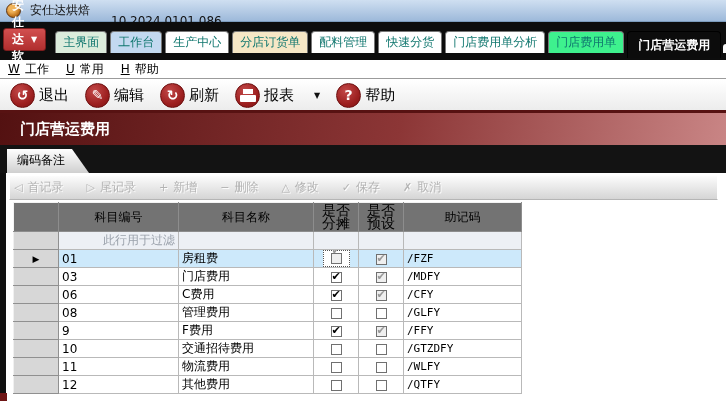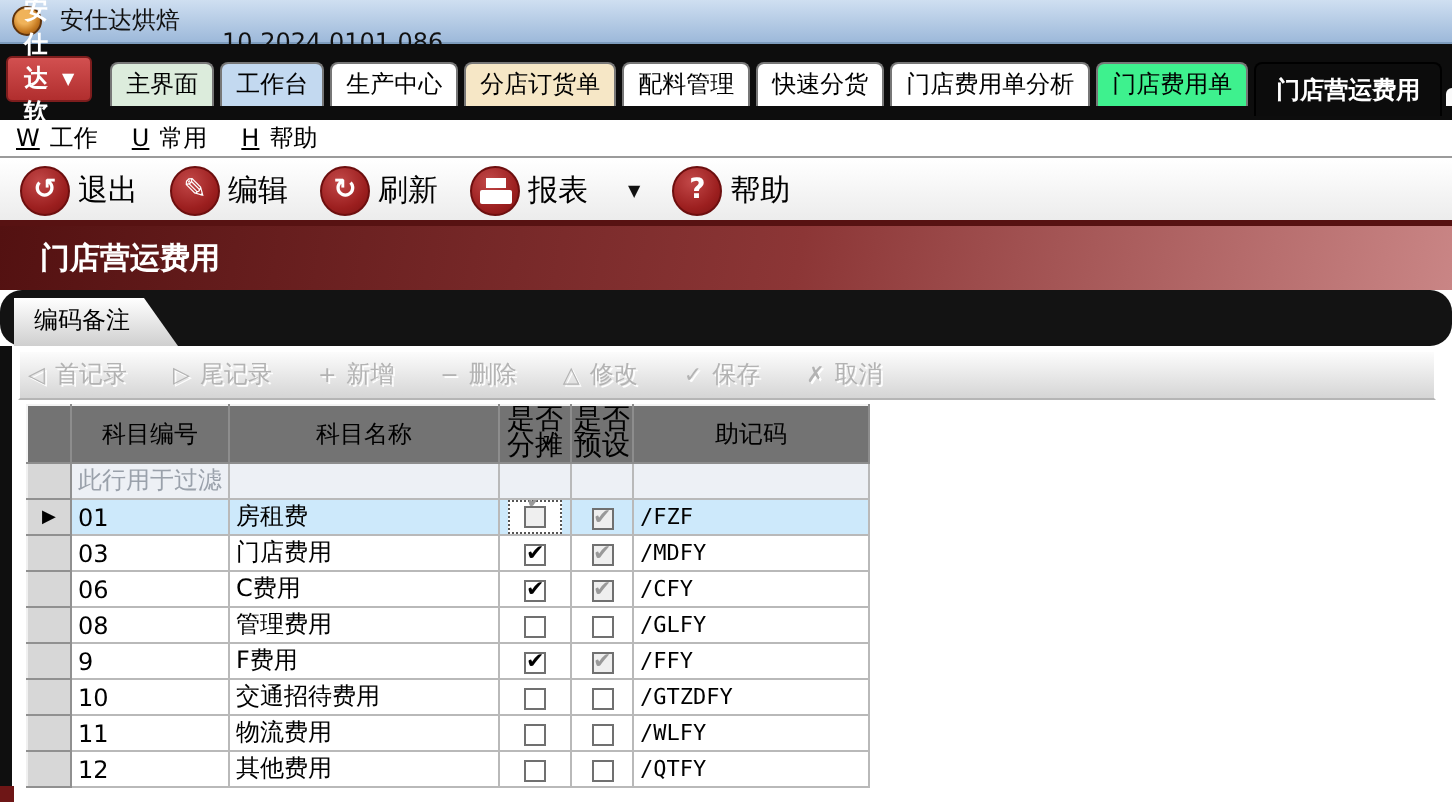--- a/index.html
+++ b/index.html
@@ -17,21 +17,21 @@
   .app-version { margin-left:12px;margin-top:20px; }
 
   
   .tabstrip { position:absolute; top:22px; left:0; right:0; height:38px; background:#0d0d0d;
     display:flex; align-items:flex-end; padding:0 0 7px 2px; }
   .vendor-btn { align-self:flex-start; margin:6px 9px 0 1px; height:23px;
     background:linear-gradient(#d25050,#b12e2e); color:#fff; font-weight:bold; font-size:12px;
     border:1px solid #7d1d1d; border-radius:3px; padding:0 8px; display:flex; align-items:center; gap:7px; cursor:pointer; }
   .vendor-caret { font-size:8px; }
   .tabs { display:flex; align-items:flex-end; gap:3px; }
-  .tab { height:22px; line-height:19px; padding:1px 7px; font-size:12px; color:#000000;
+  .tab { height:22px; line-height:19px; padding:1px 7px; font-size:12px; color:#0f766e;
     border:1px solid #777; border-bottom:none; border-radius:4px 4px 0 0; background:#fff;
     cursor:pointer; white-space:nowrap; }
   .tab.active { background:#0c0c0c; color:#fff; font-weight:bold; height:27px; line-height:24px;
     border-color:#000; margin-bottom:-5px; padding:1px 10px; }
   .tab-stub { width:17px; height:9px; background:#fafafa; border-radius:3px 0 0 0; margin-left:2px; }
 
   
   .menubar { position:absolute; top:60px; left:0; right:0; height:19px; background:#fff;
     border-bottom:1px solid #9b9b9b; display:flex; gap:17px; align-items:center;
     padding-left:8px; font-size:12px; color:#000; }
@@ -51,21 +51,21 @@
   .icon-printer::after { content:""; position:absolute; top:11px; left:4px; width:16px; height:7px; background:#fff; border-radius:1px; }
   .tcaret { font-size:8px; color:#111; margin-left:4px; }
 
   
   .page-band { position:absolute; top:113px; left:0; right:0; height:32px;
     background:linear-gradient(100deg,#531111 0%,#8c3636 55%,#c98585 100%);
     color:#fff; font-weight:bold; font-size:15px; display:flex; align-items:center; padding-left:20px; }
 
   
   .doctab-strip { position:absolute; top:145px; left:0; right:0; height:28px; background:#131313;
-    display:flex; align-items:flex-end;border-radius:11px; }
+    display:flex; align-items:flex-end; }
   .doctab { margin-left:7px; height:24px; line-height:22px; padding:0 24px 0 10px;
     background:linear-gradient(#ffffff,#cfcfcf); font-size:12px; color:#000;
     clip-path:polygon(0 0, calc(100% - 17px) 0, 100% 100%, 0 100%); cursor:pointer; }
 
   .left-edge { position:absolute; left:0; top:173px; width:6px; height:228px; background:#0f0f0f; }
   .corner-block { position:absolute; left:0; top:393px; width:7px; height:8px; background:#6e1616; z-index:6; }
 
   
   .panel { position:absolute; left:7px; top:173px; width:712px; height:228px; background:#fff; overflow:hidden; }
   .recnav { margin:2px 1px 0 2px; height:25px;
@@ -78,21 +78,21 @@
   
   .gridwrap { margin:2px 0 0 6px; }
   table { border-collapse:collapse; table-layout:fixed; }
   th, td { border:1px solid #b9b9b9; font-size:12px; padding:0; overflow:hidden; white-space:nowrap; height:16px; }
   thead th { height:29px; background:#737373; font-weight:normal; text-align:center;
     white-space:pre-line; line-height:13px;
     border-top-color:#f3f3f3; border-left-color:#f3f3f3; border-right-color:#8d8d8d; border-bottom-color:#8d8d8d; }
   th.small { font-size:14px; }
   td.ind { background:#d7d7d7; text-align:center; font-size:9px; color:#000;
     border-top-color:#f0f0f0; border-left-color:#f0f0f0; border-right-color:#909090; border-bottom-color:#909090; }
-  tr.filter td { background:#edf0f5; color:#9aa1ab; height:14px; }
+  tr.filter td { background:#edf0f5; color:#9aa1ab; height:14px;padding-left:44px; }
   tr.filter td.ind { background:#d7d7d7; }
   td.tl { text-align:left; padding:0 3px; }
   td.cb-cell { text-align:center; }
   td.mnem { font-family:"DejaVu Sans Mono","Liberation Mono",monospace; font-size:11px; text-align:left; padding:0 3px; }
   tr.sel td:not(.ind) { background:#cde9fb; }
   .cb { display:inline-block; width:11px; height:11px; border:1px solid #707070; background:#fff;
     position:relative; vertical-align:middle; }
   .cb.dis { background:#efefef; }
   .cb.on::after { content:"✔"; position:absolute; left:0; top:-3px; font-size:11px; color:#000; }
   .cb.on.dis::after { color:#999; }

